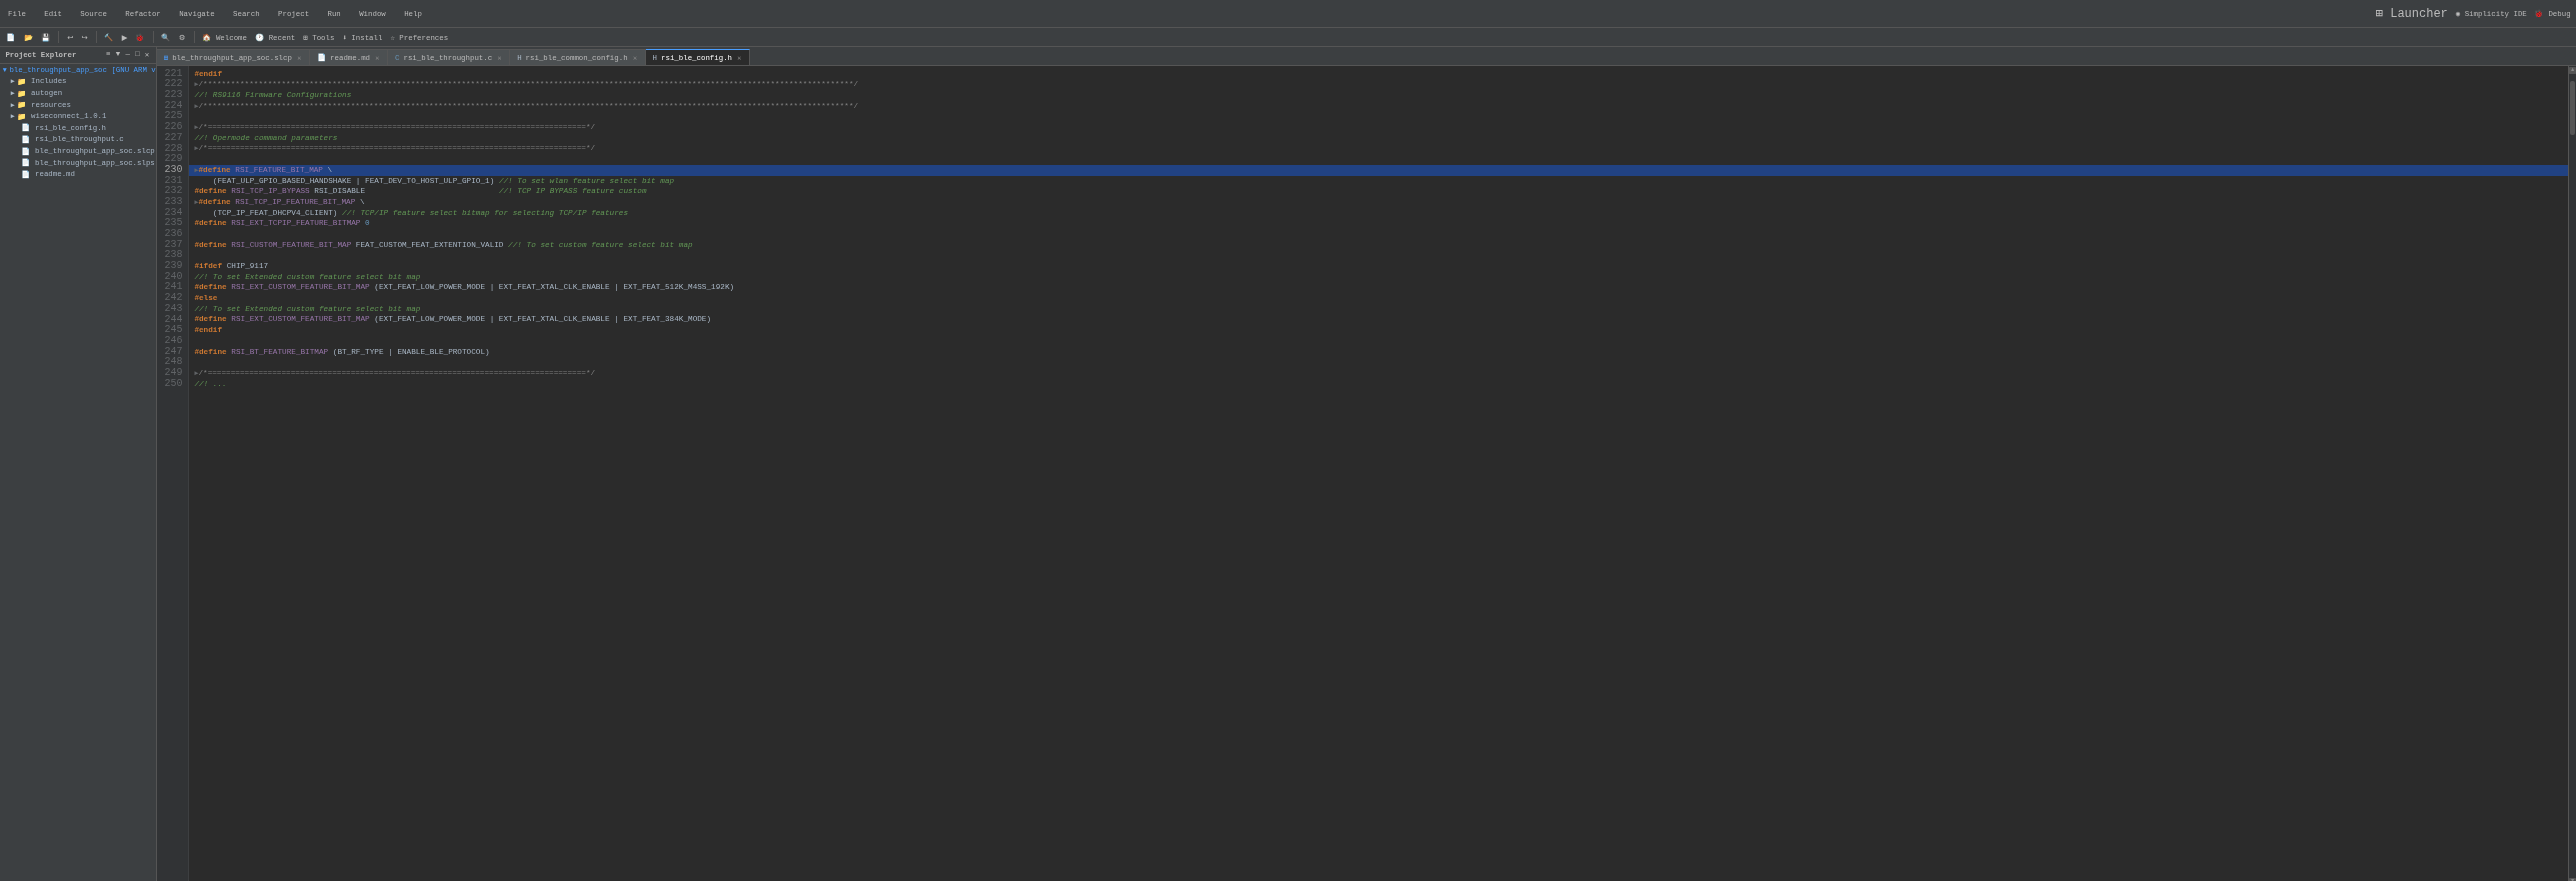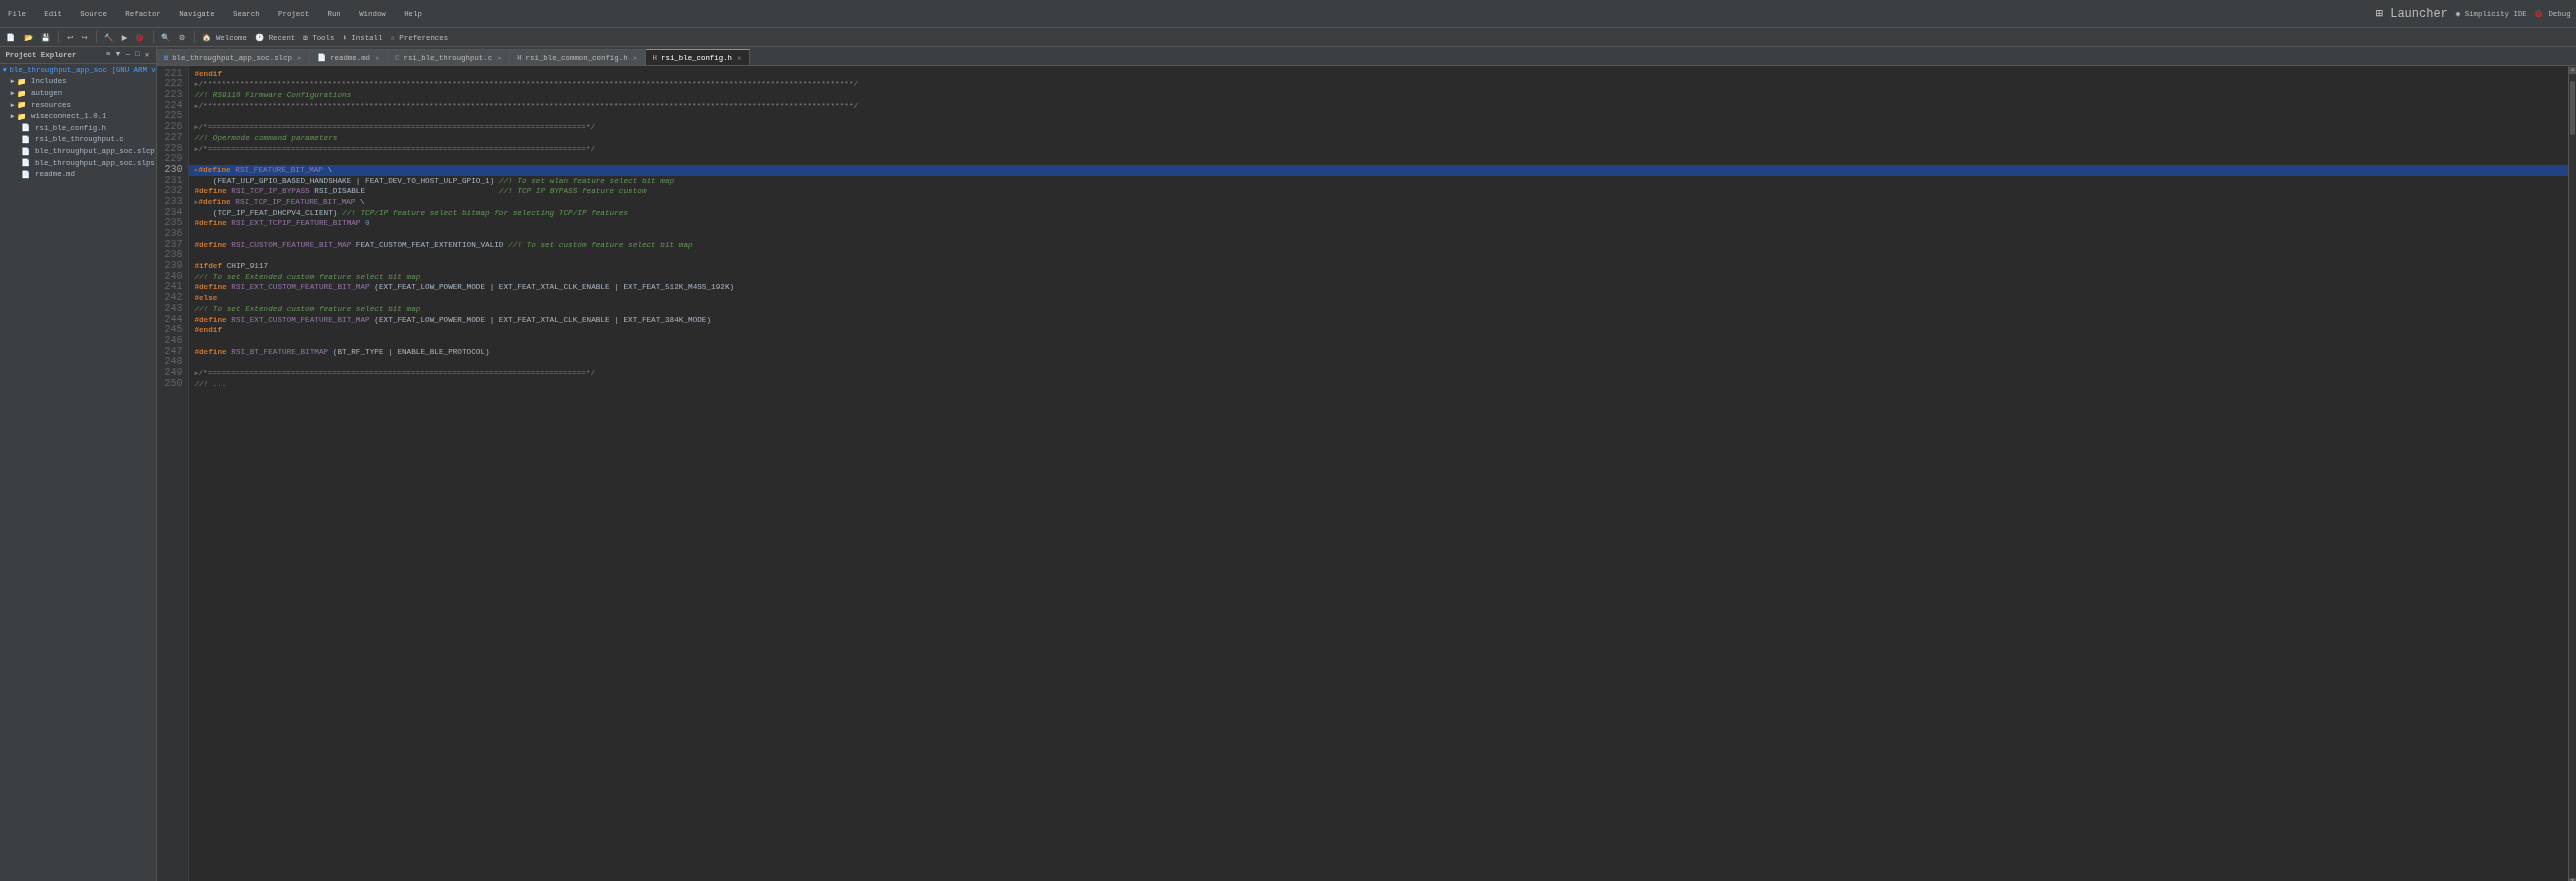--- a/index.html
+++ b/index.html
@@ -189,21 +189,21 @@
     }
     #code-content {
       flex: 1;
       overflow: auto;
       padding: 2.7px 0;
       line-height: 10.7px;
       font-size: 7.7px;
     }
     .code-line {
       display: flex;
-      align-items: center;
+      align-items: flex-end;
       padding: 0 5.4px;
       height: 10.7px;
       white-space: pre;
     }
     .code-line.highlighted {
       background: #214283;
     }
 
     
     .kw-define { color: #cc7832; font-weight: bold; }

